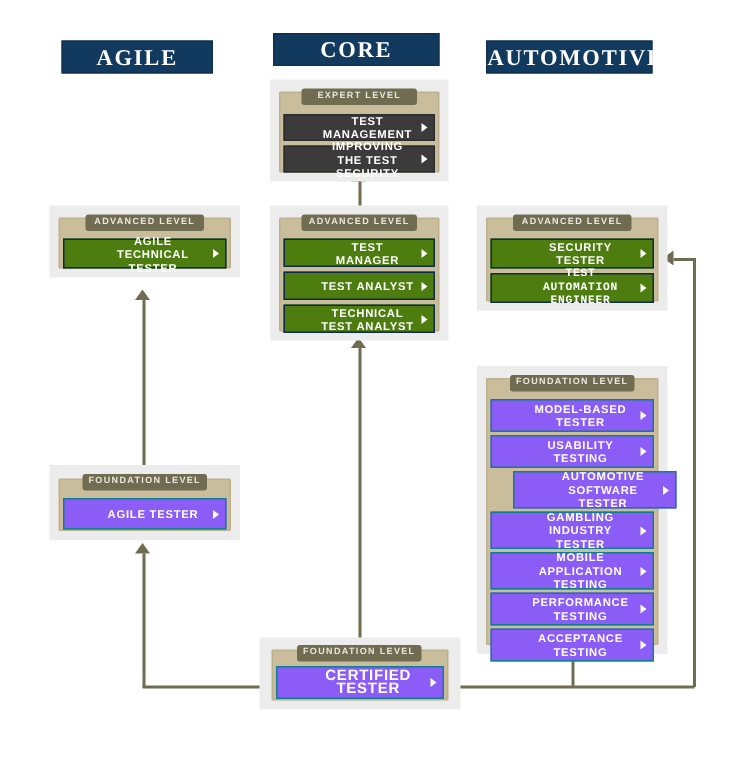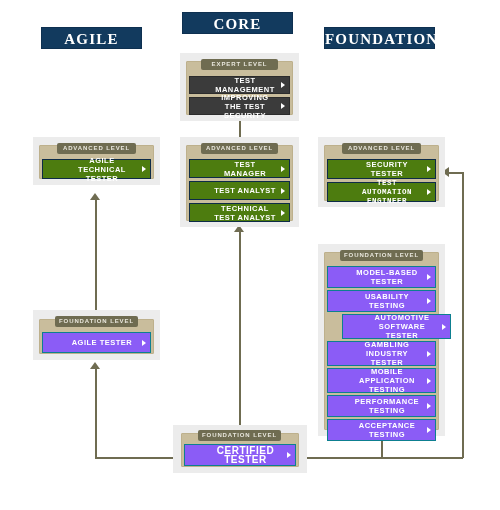--- a/index.html
+++ b/index.html
@@ -20,21 +20,21 @@
     font-weight:bold;
     font-size:15px;
     letter-spacing:1.2px;
     text-align:center;
     line-height:22px;
     height:22px;
     border:1px solid #0e3050;
     box-sizing:border-box;
   }
   #head-agile{left:41px;top:27px;width:101px;}
-  #head-core{left:182px;top:12px;width:111px;}
+  #head-core{left:182px;top:22px;width:111px;}
   #head-spec{left:324px;top:27px;width:111px;}
 
   
   .panel{
     position:absolute;
     background:#ececec;
     box-sizing:border-box;
   }
   .card{
     position:absolute;
@@ -103,21 +103,21 @@
     border-right:7px solid #6f6c51;
   }
 </style>
 </head>
 <body>
 
 <div id="root">
 
   <div class="col-head" id="head-agile">AGILE</div>
   <div class="col-head" id="head-core">CORE</div>
-  <div class="col-head" id="head-spec">FOUNDATION</div>
+  <div class="col-head" id="head-spec">AUTOMOTIVE</div>
 
   <div class="ln lnh" style="left:95px;top:457px;width:368px;"></div>
 
   <div class="ln lnv" style="left:95px;top:369px;height:89px;"></div>
   <div class="tri-up" style="left:90px;top:362px;"></div>
 
   <div class="ln lnv" style="left:95px;top:200px;height:114px;"></div>
   <div class="tri-up" style="left:90px;top:193px;"></div>
 
   <div class="ln lnv" style="left:239px;top:232px;height:203px;"></div>

